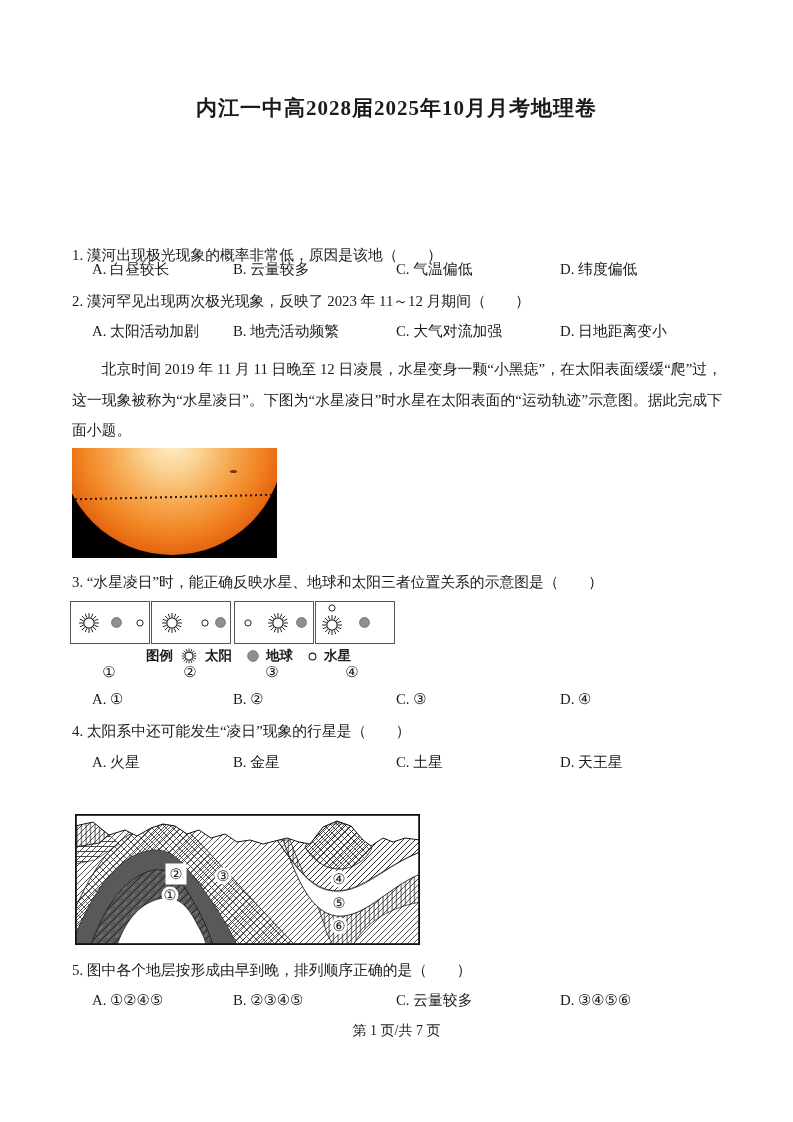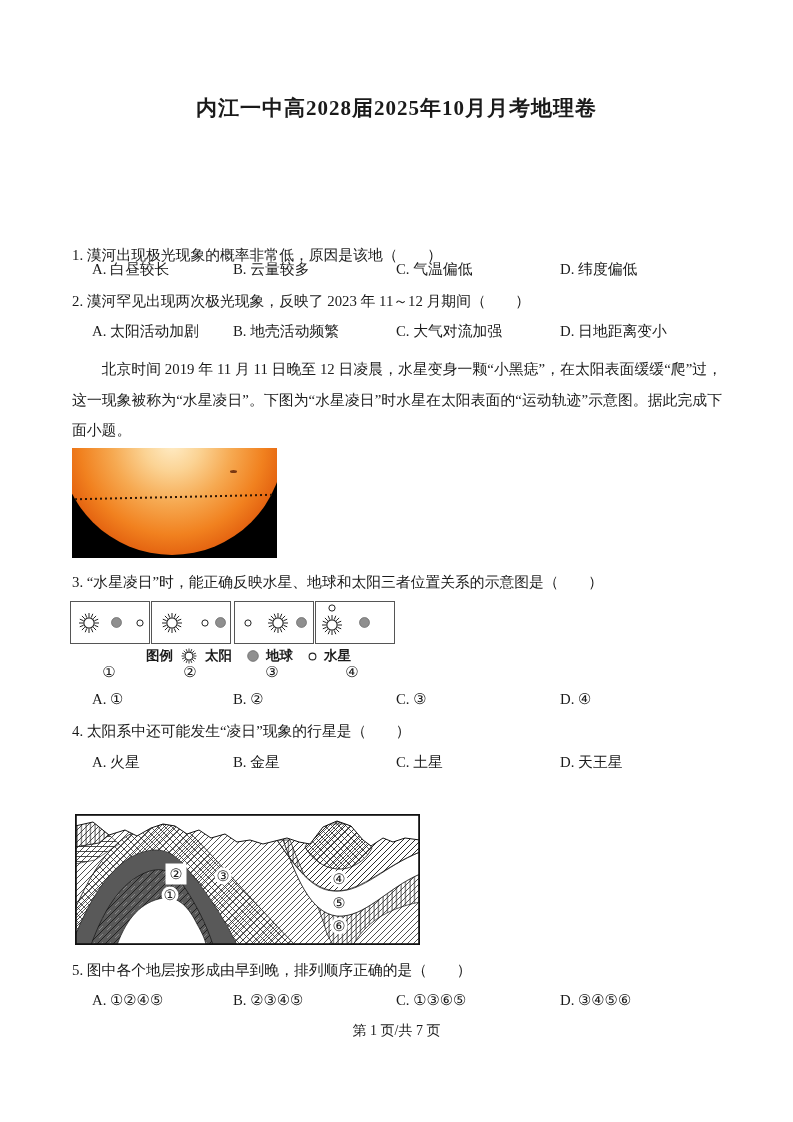--- a/index.html
+++ b/index.html
@@ -309,19 +309,19 @@
     <span class="slabel" style="left:148px;top:62px;">③</span>
     <span class="slabel" style="left:264px;top:65px;">④</span>
     <span class="slabel" style="left:264px;top:89px;">⑤</span>
     <span class="slabel" style="left:264px;top:112px;">⑥</span>
   </div>
 
   <div class="abs line" style="top:960px;">5. 图中各个地层按形成由早到晚，排列顺序正确的是（　　）</div>
   <div class="abs optrow" style="top:991px;">
     <span class="opt o0">A. ①②④⑤</span>
     <span class="opt o1">B. ②③④⑤</span>
-    <span class="opt o2">C. ①③⑥⑤</span>
+    <span class="opt o2">C. 云量较多</span>
     <span class="opt o3">D. ③④⑤⑥</span>
   </div>
 
   <div class="abs footer">第 1 页/共 7 页</div>
 
 </div>
 
 </body></html>

